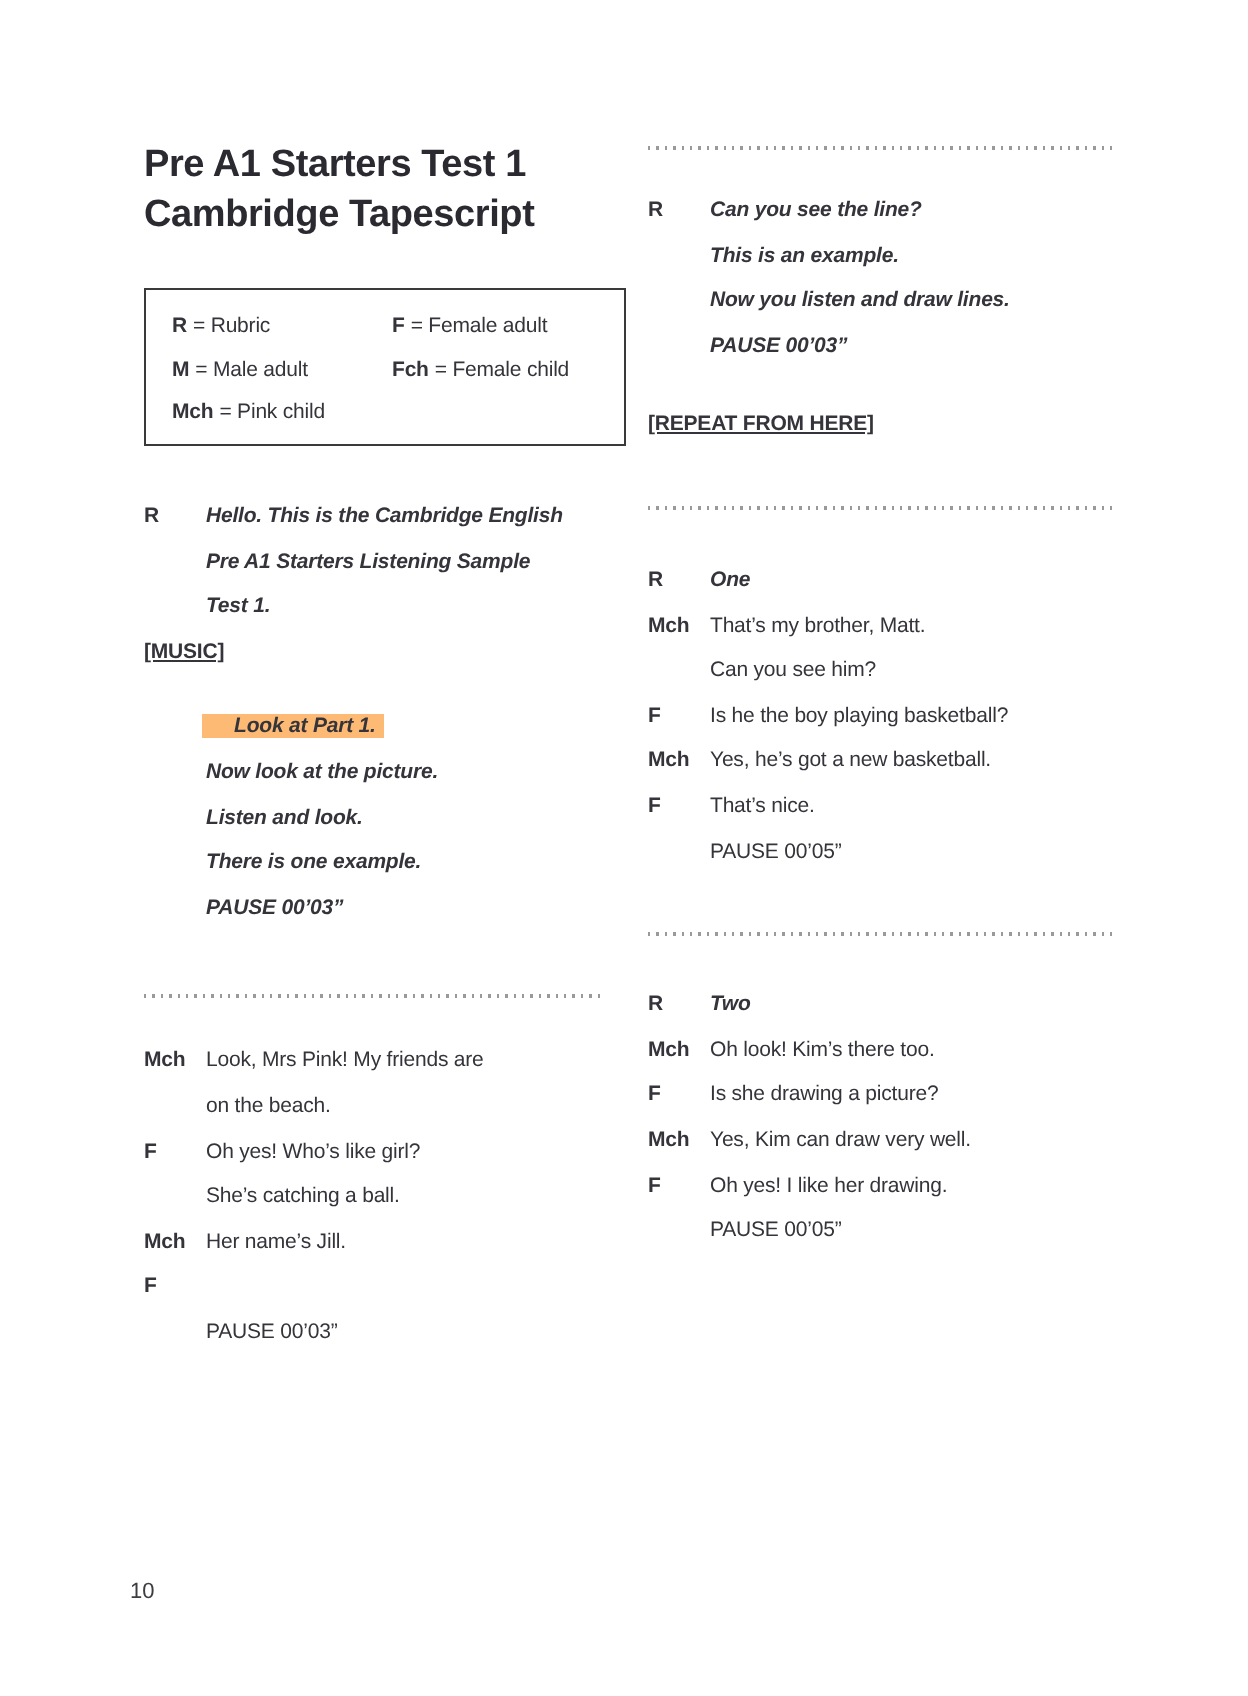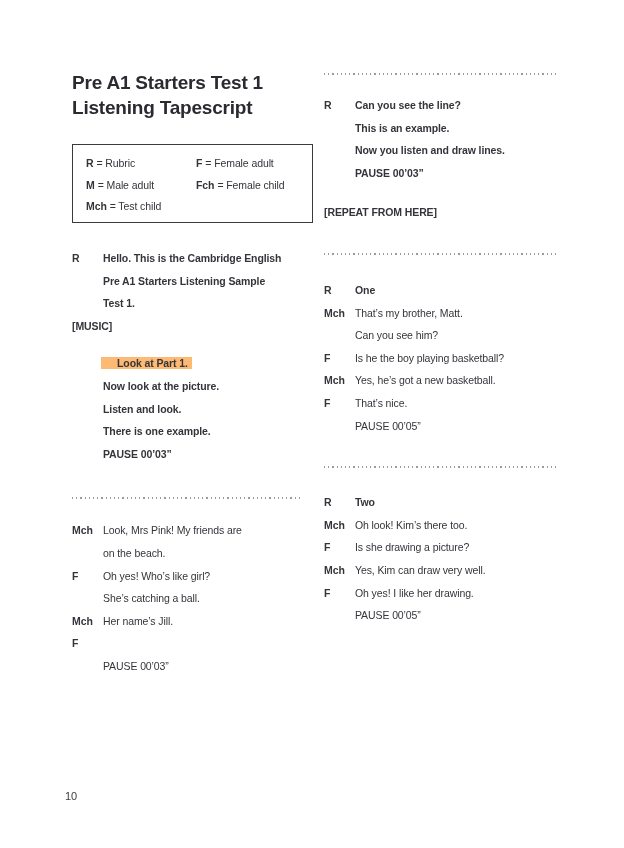--- a/index.html
+++ b/index.html
@@ -20,24 +20,24 @@
   }
   .legend-row { display:flex; line-height:21.7px; white-space:nowrap; }
   .legend-c1 { width:110px; }
   .k { font-weight:700; margin-right:3px; }
   .colL { position:absolute; left:72px;  top:247px; width:231px; line-height:22.6px; }
   .colR { position:absolute; left:324px; top:73px;  width:232px; line-height:22.6px; }
   .turn { display:flex; }
   .spk { width:31px; flex:none; font-weight:700; }
   .lines { flex:1; }
   .ln { white-space:nowrap; }
-  .bold { font-weight:700; }
+  .bold { font-weight:700;font-style:italic; }
   .indent { margin-left:31px; }
   .pause { margin-left:31px; font-weight:400; white-space:nowrap; }
-  .flushbold { font-weight:700; white-space:nowrap; }
+  .flushbold { font-weight:700; white-space:nowrap;text-decoration:underline; }
   .dotted {
     height:2px;
     background:repeating-linear-gradient(to right,#9a9a9a 0,#9a9a9a 1.2px,transparent 1.2px,transparent 4.2px);
   }
   .hl { background:#fdba74; padding:0 4px 0 16px; margin-left:-2px; }
   .mt-rubric  { margin-top:15px; }
   .mt-dotL1   { margin-top:32px; }
   .mt-dlg     { margin-top:20px; }
   .mt-exam    { margin-top:19px; }
   .mt-repeat  { margin-top:17px; }
@@ -46,34 +46,34 @@
   .mt-part2   { margin-top:23px; }
   .pagenum { position:absolute; left:65px; top:790px; font-size:11px; letter-spacing:0; color:#3c3c42; }
 </style>
 </head>
 <body>
 
 <div class="page">
 
   <div class="title">
     <div>Pre A1 Starters Test 1</div>
-    <div>Listening Tapescript</div>
+    <div>Cambridge Tapescript</div>
   </div>
 
   <div class="legend">
     <div class="legend-row">
       <div class="legend-c1"><span class="k">R</span><span>= Rubric</span></div>
       <div><span class="k">F</span><span>= Female adult</span></div>
     </div>
     <div class="legend-row">
       <div class="legend-c1"><span class="k">M</span><span>= Male adult</span></div>
       <div><span class="k">Fch</span><span>= Female child</span></div>
     </div>
     <div class="legend-row">
-      <div class="legend-c1"><span class="k">Mch</span><span>= Test child</span></div>
+      <div class="legend-c1"><span class="k">Mch</span><span>= Pink child</span></div>
       <div><span class="k"></span><span></span></div>
     </div>
   </div>
 
   <div class="colL">
 
     <div class="turn">
       <span class="spk">R</span>
       <div class="lines bold">
         <div class="ln">Hello. This is the Cambridge English</div>

